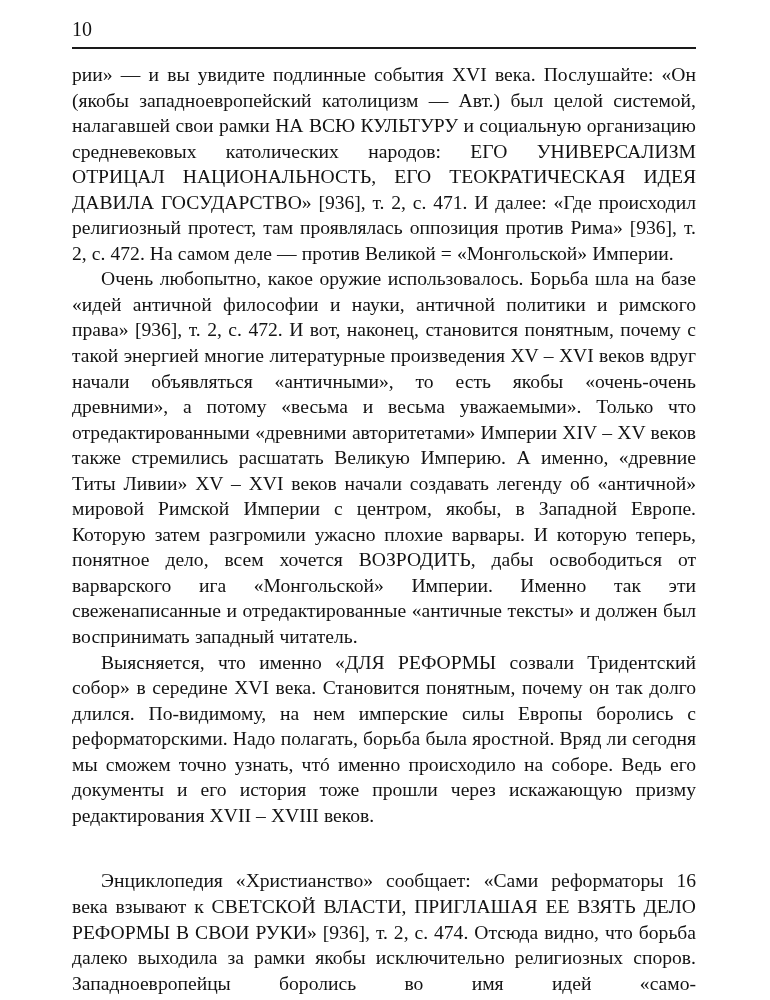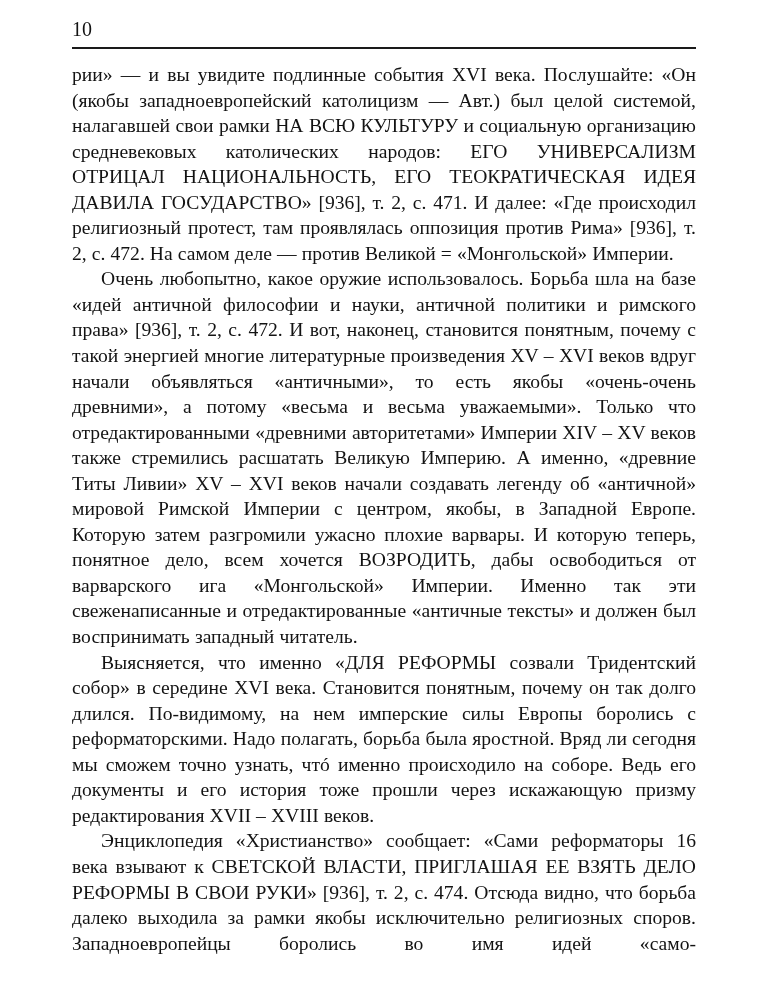--- a/index.html
+++ b/index.html
@@ -73,21 +73,21 @@
     text-align: justify;
     text-justify: inter-word;
     color: #131313;
     hyphens: none;
     word-spacing: 0.2px;
   }
   p.para.indent {
     text-indent: 29px;
   }
   
-  p.para:last-child { margin-bottom: 0; }
+  p.para:last-child { margin-bottom: 0; margin-top: 40px; }
 </style>
 </head>
 <body>
 
 <div class="page">
 
   <div class="running-head">
     <span class="folio">10</span>
   </div>
 

